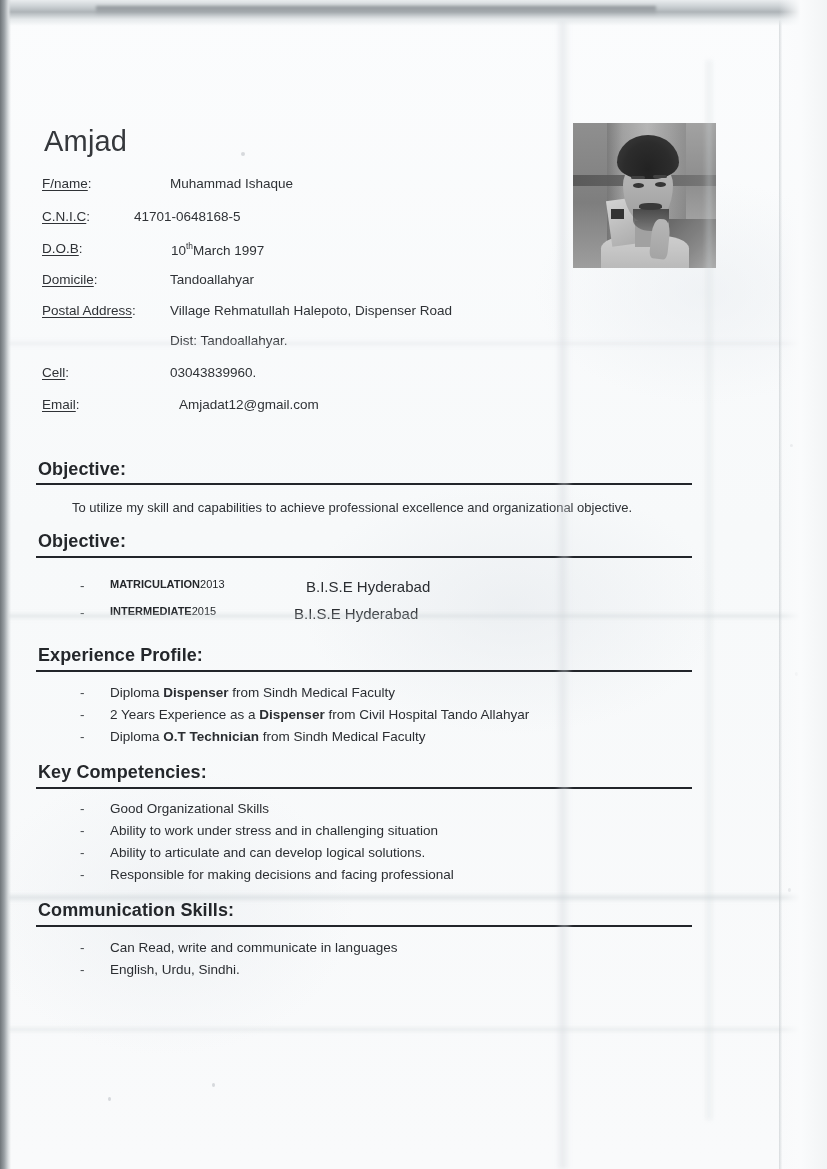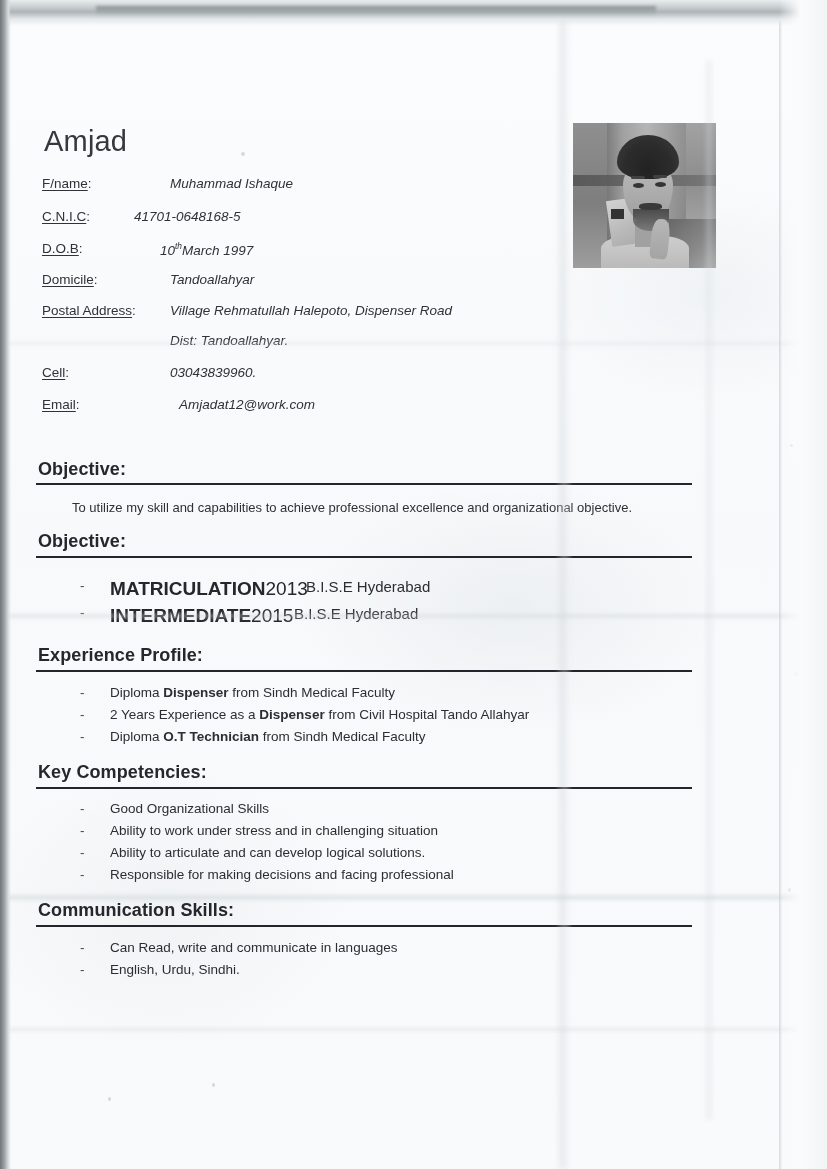--- a/index.html
+++ b/index.html
@@ -114,21 +114,20 @@
   }
   .contact-label .u {
     text-decoration: underline;
     text-underline-offset: 2px;
   }
   .contact-value {
     position: absolute;
     top: 0;
     font-size: 13.5px;
     white-space: nowrap;
-    font-style: italic;
   }
 
   .photo {
     position: absolute;
     left: 573px; top: 123px;
     width: 143px; height: 145px;
     background:
       linear-gradient(180deg, rgba(255,255,255,0.05), rgba(0,0,0,0.06)),
       linear-gradient(90deg, #7e838a 0%, #8f949a 12%, #6d7278 22%, #9aa0a6 35%, #b0b5ba 52%, #9ba0a6 66%, #868b91 80%, #a3a8ae 100%);
     filter: grayscale(1) contrast(0.95);
@@ -242,21 +241,21 @@
     position: absolute;
     left: 0; top: 0;
     color: #44484c;
   }
   .bullet-text {
     position: absolute;
     left: 30px; top: 0;
   }
   .edu-row {
     position: absolute;
-    font-size: 19px;
+    font-size: 11px;
     color: #24272b;
     white-space: nowrap;
   }
   .edu-deg { font-weight: 700; }
   .edu-year { font-weight: 400; }
   .edu-board {
     position: absolute;
     font-weight: 400;
     font-size: 15px;
     color: #2b2e32;
@@ -303,21 +302,21 @@
       <span class="contact-value" style="left:128px">Muhammad Ishaque</span>
     </div>
 
     <div class="contact-row" style="top:209px">
       <span class="contact-label"><span class="u">C.N.I.C</span>:</span>
       <span class="contact-value" style="left:92px">41701-0648168-5</span>
     </div>
 
     <div class="contact-row" style="top:241px">
       <span class="contact-label"><span class="u">D.O.B</span>:</span>
-      <span class="contact-value" style="left:118px"><span>10</span><sup>th</sup><span>March 1997</span></span>
+      <span class="contact-value" style="left:129px"><span>10</span><sup>th</sup><span>March 1997</span></span>
     </div>
 
     <div class="contact-row" style="top:272px">
       <span class="contact-label"><span class="u">Domicile</span>:</span>
       <span class="contact-value" style="left:128px">Tandoallahyar</span>
     </div>
 
     <div class="contact-row" style="top:303px">
       <span class="contact-label"><span class="u">Postal Address</span>:</span>
       <span class="contact-value" style="left:128px">Village Rehmatullah Halepoto, Dispenser Road</span>
@@ -326,21 +325,21 @@
       <span class="contact-value" style="left:128px">Dist: Tandoallahyar.</span>
     </div>
 
     <div class="contact-row" style="top:365px">
       <span class="contact-label"><span class="u">Cell</span>:</span>
       <span class="contact-value" style="left:128px">03043839960.</span>
     </div>
 
     <div class="contact-row" style="top:397px">
       <span class="contact-label"><span class="u">Email</span>:</span>
-      <span class="contact-value" style="left:137px">Amjadat12@work.com</span>
+      <span class="contact-value" style="left:137px">Amjadat12@gmail.com</span>
     </div>
 
     <div class="section-head" style="top:459px">Objective:</div>
     <div class="rule" style="top:483px"></div>
     <div class="body-text" style="left:72px; top:500px">To utilize my skill and capabilities to achieve professional excellence and organizational objective.</div>
 
     <div class="section-head" style="top:531px">Objective:</div>
     <div class="rule" style="top:556px"></div>
 
     <div class="bullet-row" style="left:80px; top:578px">

